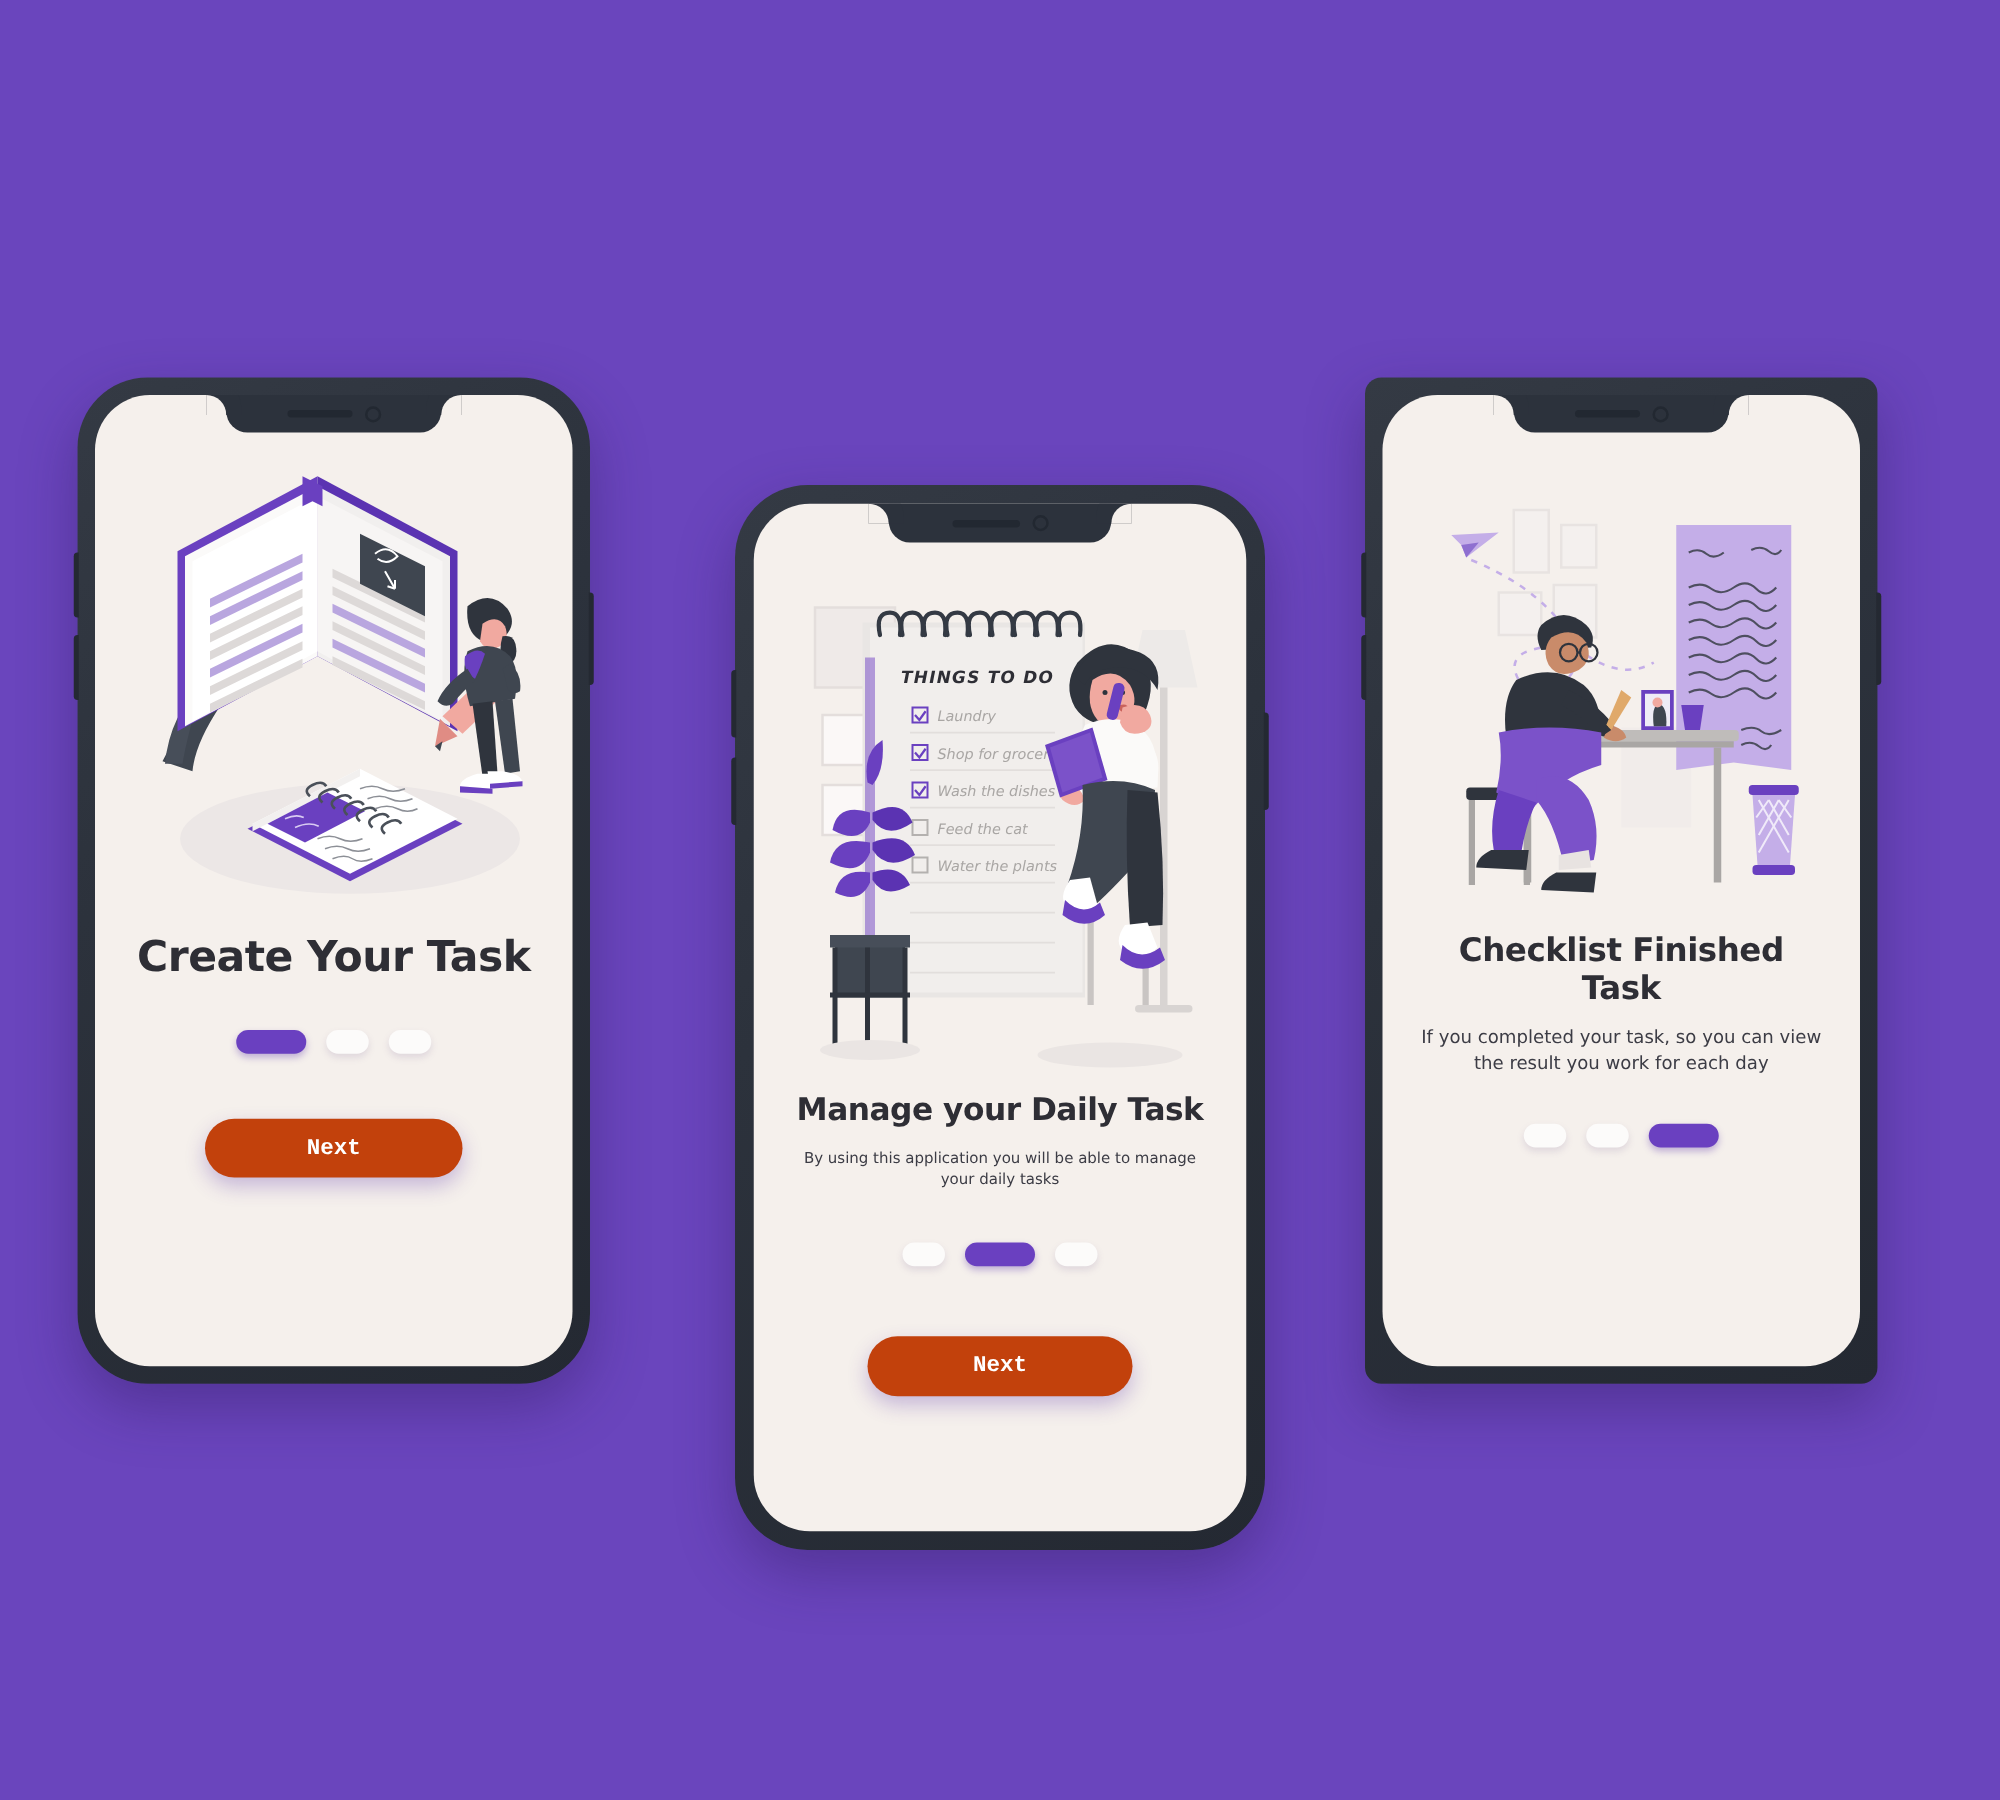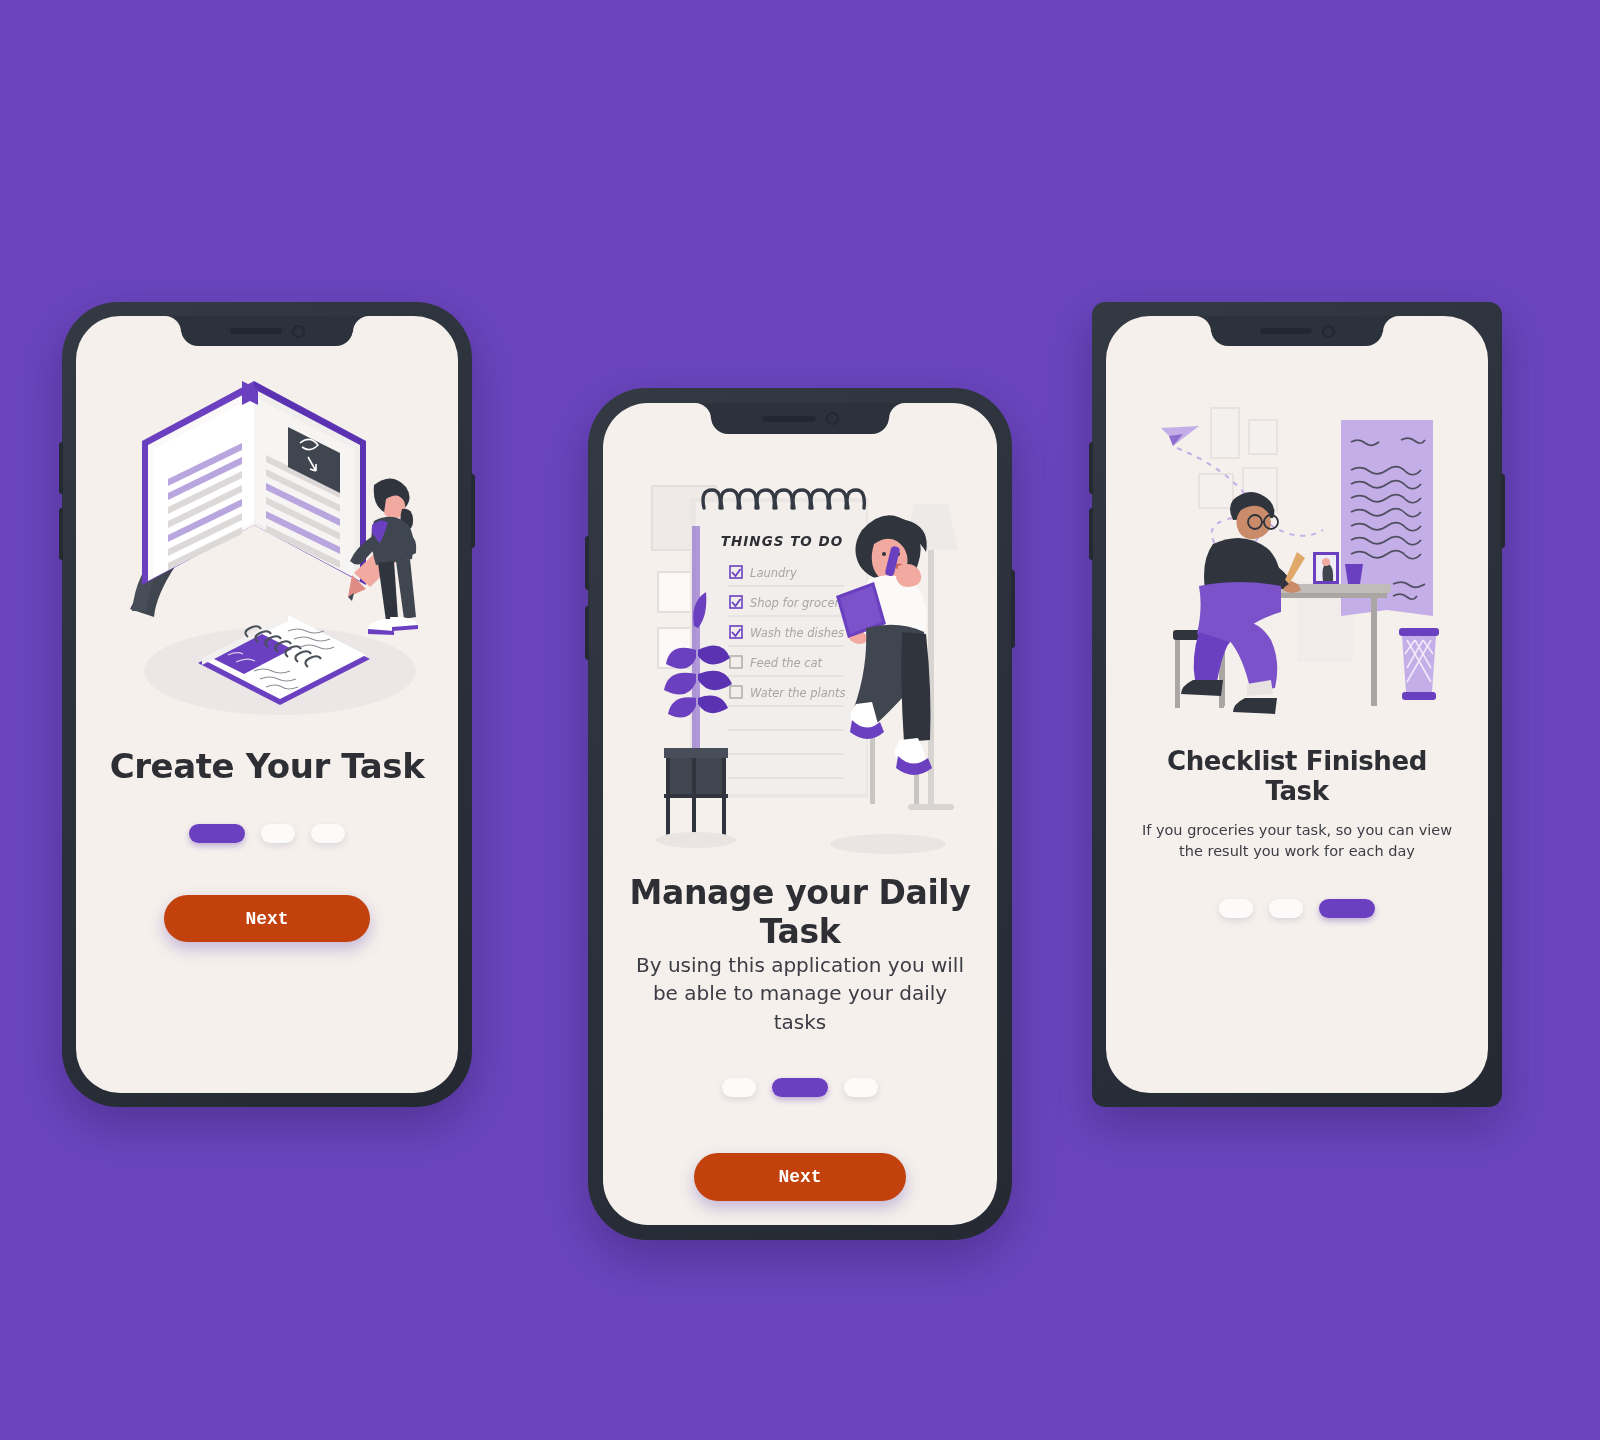--- a/index.html
+++ b/index.html
@@ -70,22 +70,22 @@
   #phone1 .dots { gap:16px; margin-top:38px; }
   #phone1 .dot.on { width:56px; height:19px; }
   #phone1 .dot.off{ width:34px; height:19px; }
   #phone1 .cta { width:206px; height:47px; font-size:18px; margin:52px auto 0; }
 
   
   #phone2 { left:588px; top:388px; width:424px; height:852px; border-radius:58px; padding:15px; }
   #phone2 .screen { left:15px; top:15px; right:15px; bottom:15px; border-radius:45px; }
   #phone2 .notch { width:178px; height:31px; border-bottom-left-radius:17px; border-bottom-right-radius:17px; }
   #phone2 .speaker { width:54px; }
-  #phone2 .title { font-size:33px; }
-  #phone2 .subtitle { font-size:20px; margin-top:0; }
+  #phone2 .title { font-size:25px; }
+  #phone2 .subtitle { font-size:12px; margin-top:16px; }
   #phone2 .dots { gap:16px; margin-top:42px; }
   #phone2 .dot.on { width:56px; height:19px; }
   #phone2 .dot.off{ width:34px; height:19px; }
   #phone2 .cta { width:212px; height:48px; font-size:18px; margin:56px auto 0; }
 
   
   #phone3 { left:1092px; top:302px; width:410px; height:805px; border-radius:13px; padding:28px; }
   #phone3 .screen { left:14px; top:14px; right:14px; bottom:14px; border-radius:44px; }
   #phone3 .notch { width:172px; height:30px; border-bottom-left-radius:17px; border-bottom-right-radius:17px; }
   #phone3 .speaker { width:52px; }
@@ -471,21 +471,21 @@
               <path d="M286 248 L270 276"></path>
                 <path d="M278 248 L268 262"></path>
             </g>
             <rect x="265" y="300" width="34" height="8" rx="3" fill="#6A40C0"></rect>
           </g>
         </svg>
       </div>
 
       <div class="txt-wrap">
         <div class="title">Checklist Finished Task</div>
-        <div class="subtitle">If you groceries your task, so you can view the result you work for each day</div>
+        <div class="subtitle">If you completed your task, so you can view the result you work for each day</div>
       </div>
 
       <div class="dots">
         <span class="dot off"></span>
         <span class="dot off"></span>
         <span class="dot on"></span>
       </div>
 
     </div>
   </div>

